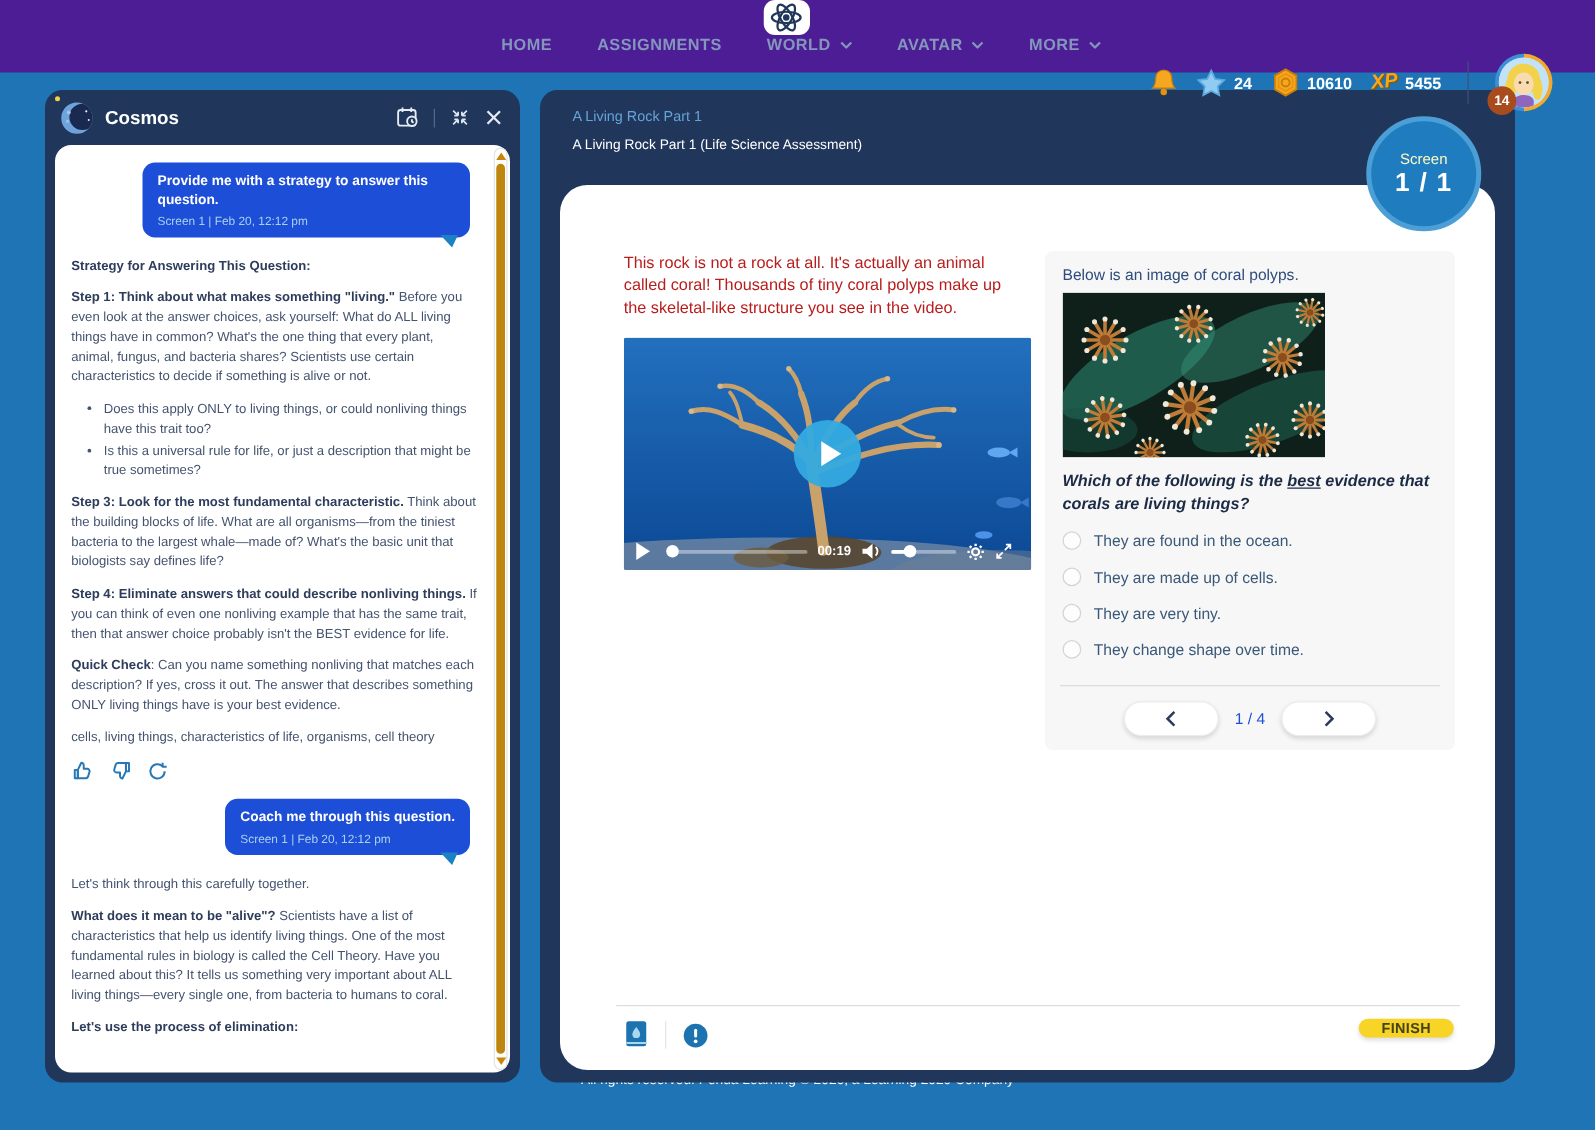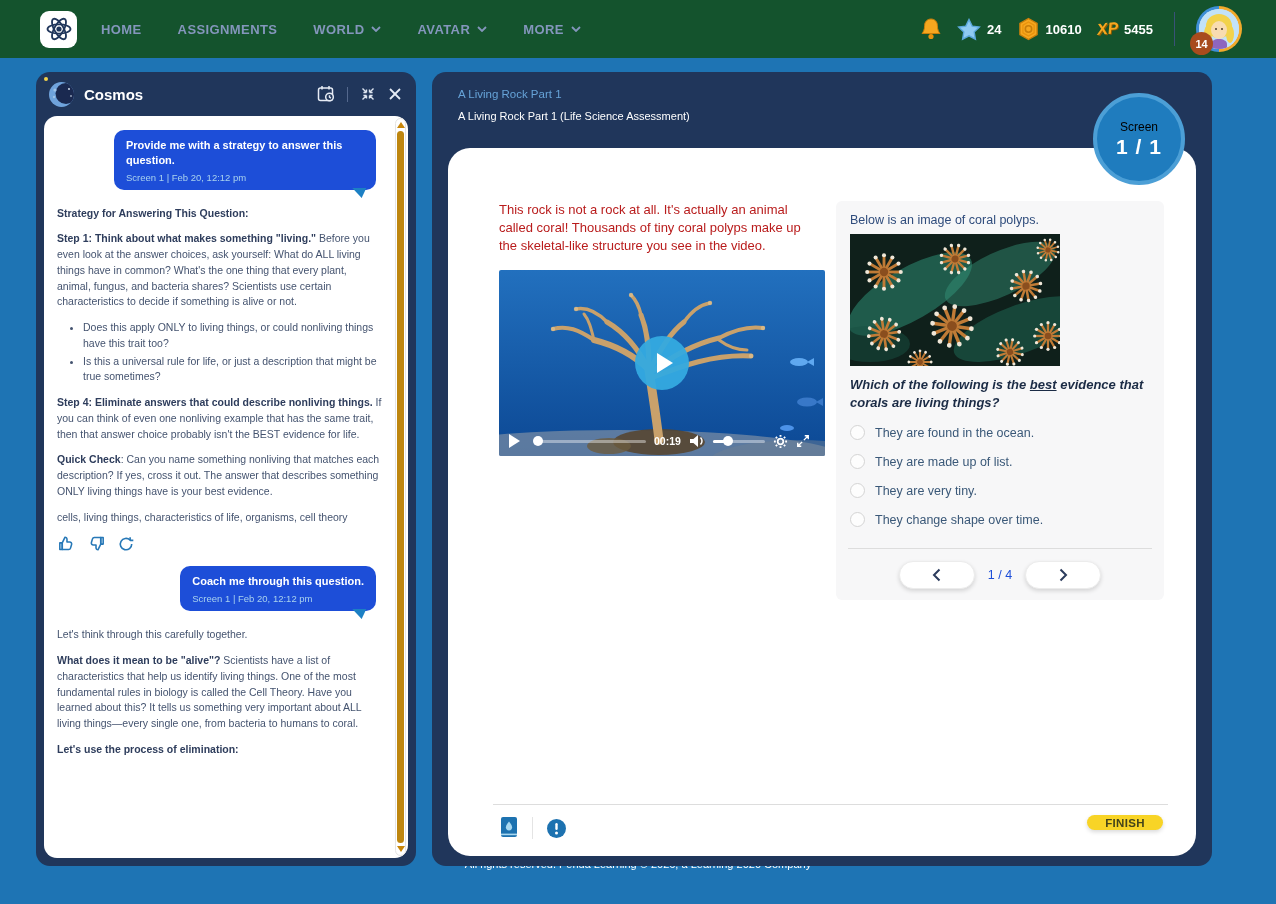--- a/index.html
+++ b/index.html
@@ -1,21 +1,21 @@
 <!DOCTYPE html>
 <html><head>
 <meta charset="utf-8">
 <style>
   * { margin:0; padding:0; box-sizing:border-box; }
   html,body { width:1276px; height:904px; }
   body { background:#1E74B4; font-family:"Liberation Sans", sans-serif; overflow:hidden; position:relative; }
 
   
-  .topnav { position:absolute; left:0; top:0; width:1276px; height:58px; background:#14532d;
-            display:flex; align-items:center; padding:0 34px 0 40px; z-index:20; }
+  .topnav { position:absolute; left:0; top:0; width:1276px; height:58px; background:#4c1d95;
+            display:flex; align-items:center; padding:0 34px 0 40px; z-index:20;flex-direction:column; }
   .logo-box { width:37px; height:37px; background:#FFF; border-radius:9px; display:flex; align-items:center; justify-content:center; margin-right:24px; }
   .nav-items { display:flex; align-items:center; gap:36px; }
   .nav-item { display:flex; align-items:center; gap:7px; color:#8496BC; font-weight:bold; font-size:13px; letter-spacing:.4px; cursor:pointer; }
   .nav-right { margin-left:auto; display:flex; align-items:center; gap:15px; }
   .stat { display:flex; align-items:center; gap:6px; color:#FFF; font-weight:bold; font-size:13px; }
   .xp-ic { color:#F6A71F; font-weight:bold; font-style:italic; font-size:16px; text-shadow:1px 1px 0 #8a5a00; transform:rotate(-6deg); }
   .nav-divider { width:1px; height:34px; background:#3A5178; margin:0 6px; }
   .avatar-wrap { position:relative; width:46px; height:46px; }
   .avatar-ring { width:46px; height:46px; border-radius:50%; background:conic-gradient(#F2AA2C 0 50%, #3E8ED6 50% 100%); display:flex; align-items:center; justify-content:center; }
   .avatar-inner { width:40px; height:40px; border-radius:50%; background:#C2E2F8; overflow:hidden; }
@@ -50,21 +50,21 @@
   .chat-ul li { margin-bottom:2px; }
   .actions-row { display:flex; align-items:center; gap:13px; margin:4px 0 14px 1px; }
   .actions-row svg { cursor:pointer; }
 
   
   .main-panel { position:absolute; left:432px; top:72px; width:780px; height:794px; background:#20365B; border-radius:14px; z-index:5; }
   .crumb { position:absolute; left:26px; top:16px; color:#66A3D8; font-size:11.5px; cursor:pointer; }
   .main-title { position:absolute; left:26px; top:38px; color:#FFF; font-size:11px; font-weight:500;text-align:center; }
   .badge-circle { position:absolute; left:661px; top:21px; width:92px; height:92px; border-radius:50%;
                   background:#1F7CBE; border:4px solid #4C9FD6; z-index:8; display:flex; flex-direction:column; align-items:center; justify-content:center; }
-  .badge-circle .blabel { color:#000000; font-size:12px; margin-bottom:1px; }
+  .badge-circle .blabel { color:#fef9c3; font-size:12px; margin-bottom:1px; }
   .badge-circle .bval { color:#FFF; font-size:21px; font-weight:bold; letter-spacing:1px; }
 
   .card { position:absolute; left:16px; top:76px; width:748px; height:708px; background:#FFF; border-radius:22px; }
   .intro { position:absolute; left:51px; top:53px; width:302px; color:#b91c1c; font-size:13px; line-height:1.4; }
   .video { position:absolute; left:51px; top:122px; width:326px; height:186px; border-radius:2px; overflow:hidden; cursor:pointer; }
   .video svg.scene { position:absolute; left:0; top:0; }
   .play-overlay { position:absolute; left:50%; top:50%; transform:translate(-50%,-50%); width:54px; height:54px; border-radius:50%;
                   background:rgba(52,170,224,.95); display:flex; align-items:center; justify-content:center; cursor:pointer; }
   .play-overlay .tri { width:0; height:0; border-left:16px solid #FFF; border-top:10px solid transparent; border-bottom:10px solid transparent; margin-left:5px; }
   .vbar { position:absolute; left:0; right:0; bottom:0; height:30px; display:flex; align-items:center; padding:0 10px; gap:8px; }
@@ -238,20 +238,21 @@
       <div class="bubble">
         <div class="btxt">Provide me with a strategy to answer this question.</div>
         <div class="meta">Screen 1  |  Feb 20, 12:12 pm</div>
       </div>
       <p class="msg-p"><b>Strategy for Answering This Question:</b></p>
       <p class="msg-p"><b>Step 1: Think about what makes something "living."</b><span> Before you even look at the answer choices, ask yourself: What do ALL living things have in common? What's the one thing that every plant, animal, fungus, and bacteria shares? Scientists use certain characteristics to decide if something is alive or not.</span></p>
       <ul class="chat-ul">
         <li>Does this apply ONLY to living things, or could nonliving things have this trait too?</li>
         <li>Is this a universal rule for life, or just a description that might be true sometimes?</li>
       </ul>
+      <p class="msg-p"><b>Step 3: Look for the most fundamental characteristic.</b><span> Think about the building blocks of life. What are all organisms—from the tiniest bacteria to the largest whale—made of? What's the basic unit that biologists say defines life?</span></p>
       <p class="msg-p"><b>Step 4: Eliminate answers that could describe nonliving things.</b><span> If you can think of even one nonliving example that has the same trait, then that answer choice probably isn't the BEST evidence for life.</span></p>
       <p class="msg-p"><b>Quick Check</b><span>: Can you name something nonliving that matches each description? If yes, cross it out. The answer that describes something ONLY living things have is your best evidence.</span></p>
       <p class="msg-p"><span>cells, living things, characteristics of life, organisms, cell theory</span></p>
   <div class="actions-row">
     <svg width="17" height="17" viewBox="0 0 14 14" fill="none" stroke="#2778B7" stroke-width="1.3" stroke-linejoin="round">
       <path d="M1.5 6.5h2v5.5h-2z"></path>
       <path d="M3.5 12h5.3c.7 0 1.3-.5 1.5-1.2l.9-3c.3-1-.5-2-1.5-2H7.4V3.4c0-.9-.7-1.6-1.6-1.6L3.5 6.5V12z"></path>
     </svg>
     <svg width="17" height="17" viewBox="0 0 14 14" fill="none" stroke="#2778B7" stroke-width="1.3" stroke-linejoin="round" transform="rotate(180)">
       <path d="M1.5 6.5h2v5.5h-2z"></path>
@@ -427,21 +428,21 @@
         </svg>
       </div>
       <div class="question"><span>Which of the following is the </span><span class="ul">best</span><span> evidence that corals are living things?</span></div>
       <div class="opts">
           <div class="opt">
             <span class="radio"></span>
             <span class="olabel">They are found in the ocean.</span>
           </div>
           <div class="opt">
             <span class="radio"></span>
-            <span class="olabel">They are made up of list.</span>
+            <span class="olabel">They are made up of cells.</span>
           </div>
           <div class="opt">
             <span class="radio"></span>
             <span class="olabel">They are very tiny.</span>
           </div>
           <div class="opt">
             <span class="radio"></span>
             <span class="olabel">They change shape over time.</span>
           </div>
         </div>

